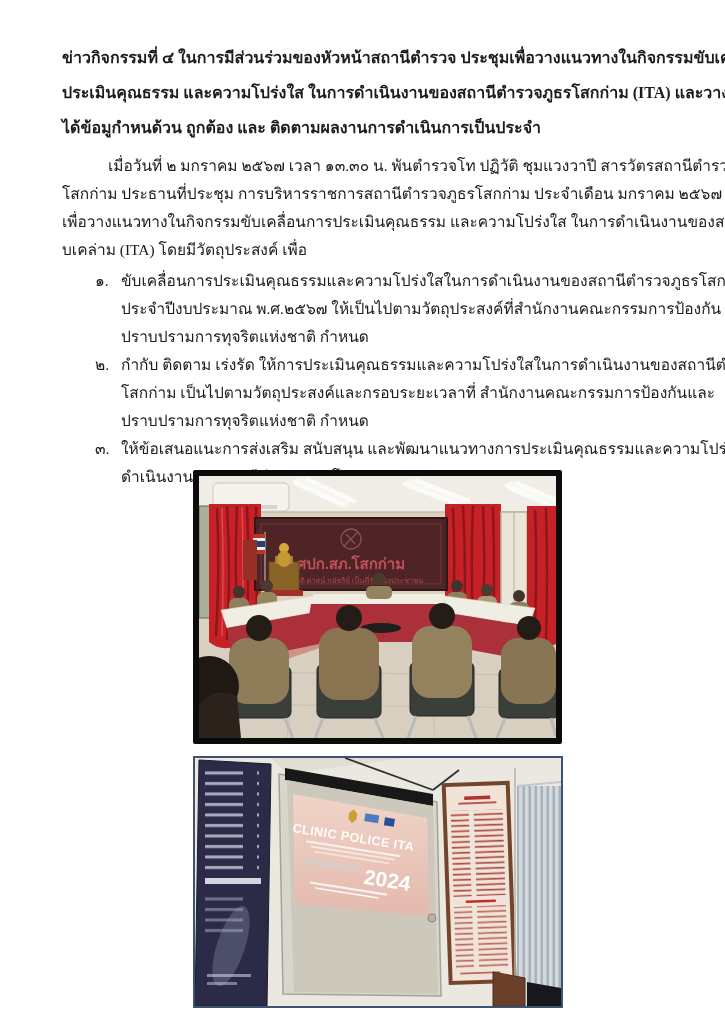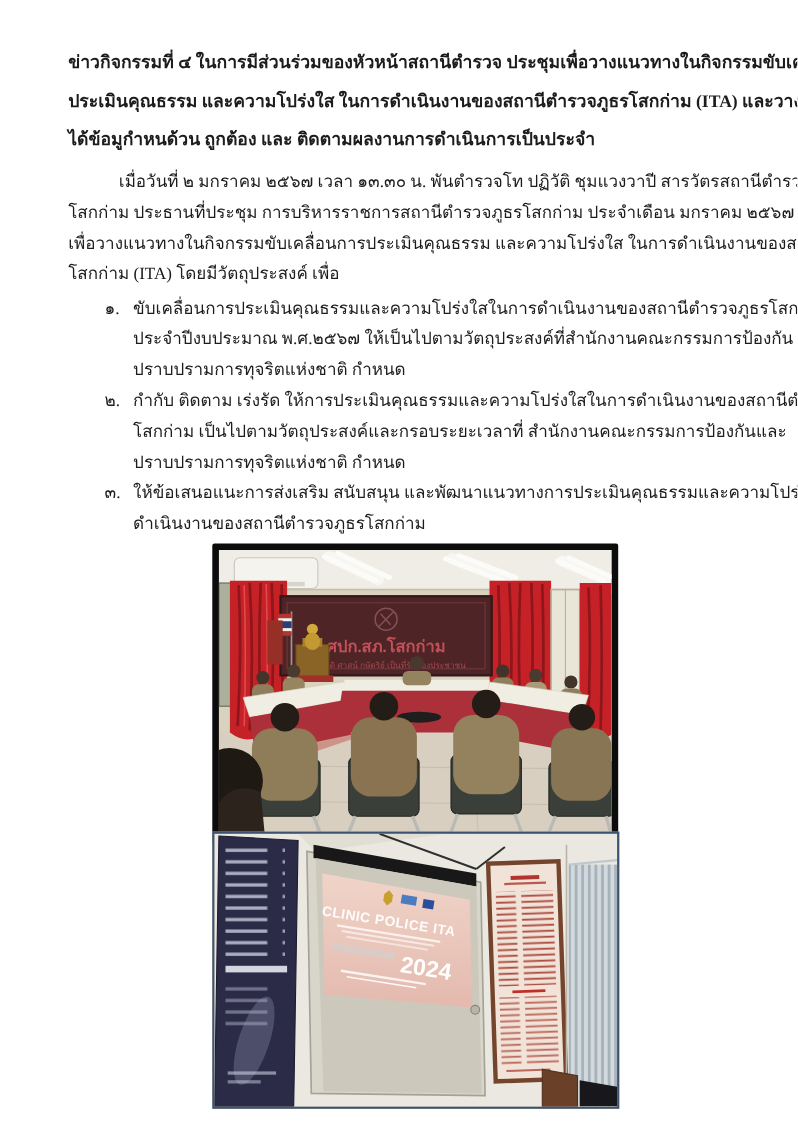--- a/index.html
+++ b/index.html
@@ -13,42 +13,42 @@
   .heading .ln{line-height:35px;white-space:nowrap;}
   .para{margin-top:7px;font-size:15.5px;}
   .para .ln{line-height:28px;white-space:nowrap;}
   .para .ln.indent{padding-left:46px;}
   .list{margin-top:3px;font-size:15.5px;padding-left:33px;}
   .li-row{display:flex;}
   .li-num{width:26px;flex:none;line-height:28px;}
   .li-lines{flex:1;}
   .li-lines .ln{line-height:28px;white-space:nowrap;}
   .photo{position:absolute;box-sizing:border-box;background:#d8d0c0;}
-  .photo1{left:193px;top:494px;width:369px;height:274px;border:6px solid #0c0c0c;border-radius:2px;}
+  .photo1{left:193px;top:470px;width:369px;height:274px;border:6px solid #0c0c0c;border-radius:2px;}
   .photo2{left:193px;top:756px;width:370px;height:252px;border:2px solid #3d5371;}
   .photo svg{display:block;}
 </style>
 </head>
 <body>
 
 <div class="page">
 
   <div class="text-block">
 
     <div class="heading">
       <div class="ln">ข่าวกิจกรรมที่ ๔  ในการมีส่วนร่วมของหัวหน้าสถานีตำรวจ ประชุมเพื่อวางแนวทางในกิจกรรมขับเคลื่อนการป</div>
       <div class="ln">ประเมินคุณธรรม และความโปร่งใส ในการดำเนินงานของสถานีตำรวจภูธรโสกก่าม  (ITA)  และวางแผนเพื่อให้</div>
       <div class="ln">ได้ข้อมูกำหนด้วน ถูกต้อง และ ติดตามผลงานการดำเนินการเป็นประจำ</div>
     </div>
 
     <div class="para">
       <div class="ln indent">เมื่อวันที่ ๒ มกราคม  ๒๕๖๗ เวลา  ๑๓.๓๐ น. พันตำรวจโท ปฏิวัติ ชุมแวงวาปี สารวัตรสถานีตำรวจภูธร</div>
       <div class="ln">โสกก่าม ประธานที่ประชุม การบริหารราชการสถานีตำรวจภูธรโสกก่าม ประจำเดือน มกราคม ๒๕๖๗   และประชุม</div>
       <div class="ln">เพื่อวางแนวทางในกิจกรรมขับเคลื่อนการประเมินคุณธรรม และความโปร่งใส ในการดำเนินงานของสถานีตำรวจภูธร</div>
-      <div class="ln">โสกก่าม  (ITA) โดยมีวัตถุประสงค์ เพื่อ</div>
+      <div class="ln">บเคล่าม  (ITA) โดยมีวัตถุประสงค์ เพื่อ</div>
     </div>
 
     <div class="list">
       <div class="li-row">
         <div class="li-num">๑.</div>
         <div class="li-lines">
           <div class="ln">ขับเคลื่อนการประเมินคุณธรรมและความโปร่งใสในการดำเนินงานของสถานีตำรวจภูธรโสกก่าม</div>
           <div class="ln">ประจำปีงบประมาณ พ.ศ.๒๕๖๗  ให้เป็นไปตามวัตถุประสงค์ที่สำนักงานคณะกรรมการป้องกัน และ</div>
           <div class="ln">ปราบปรามการทุจริตแห่งชาติ กำหนด</div>
         </div>

